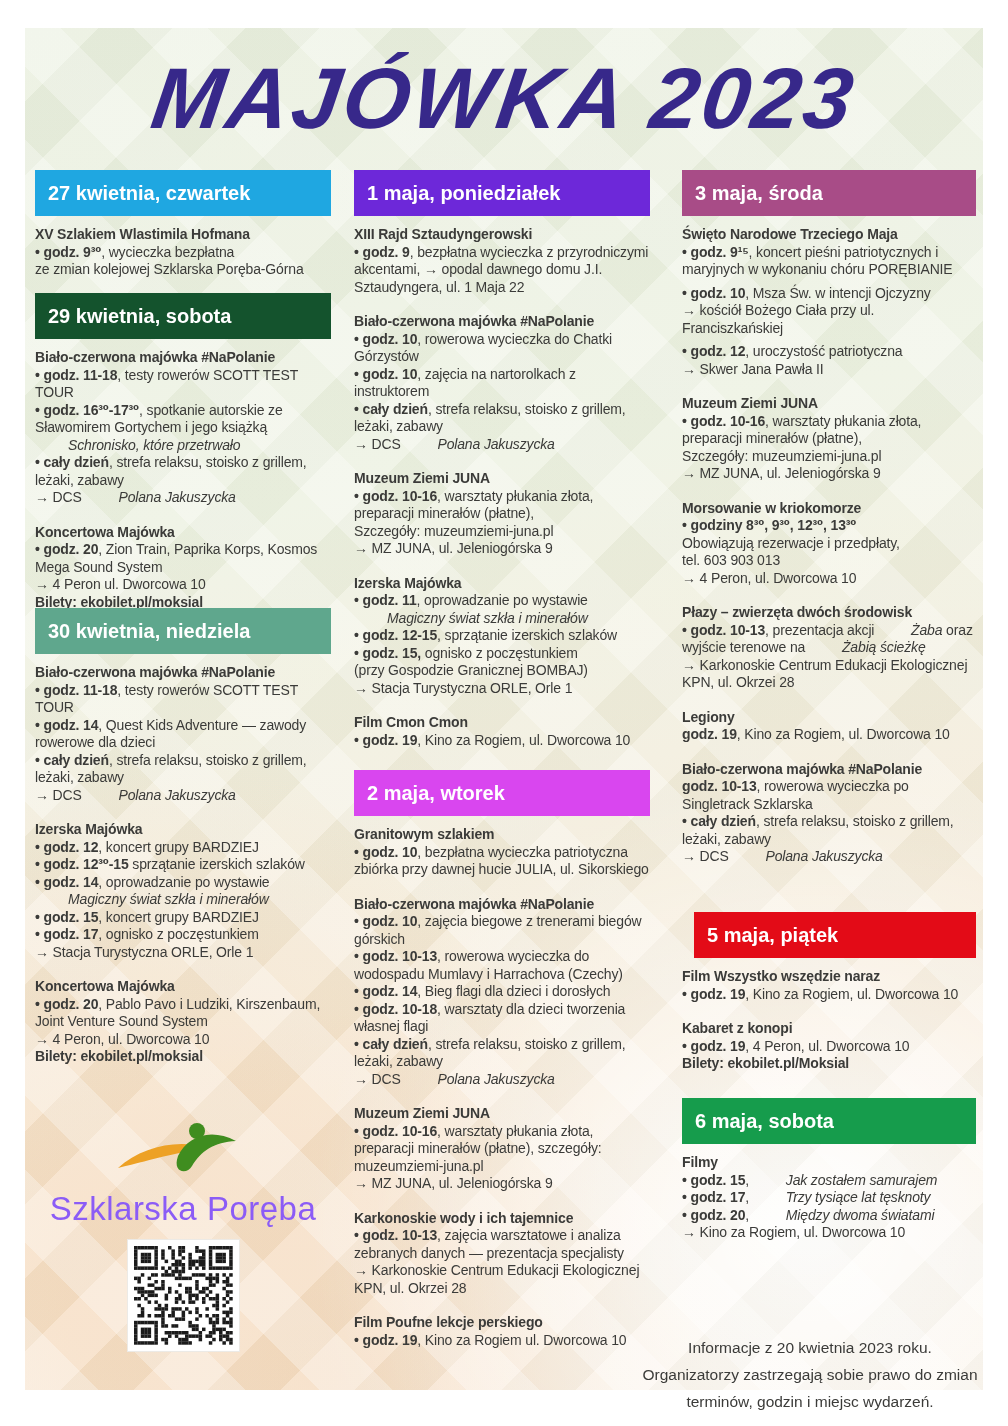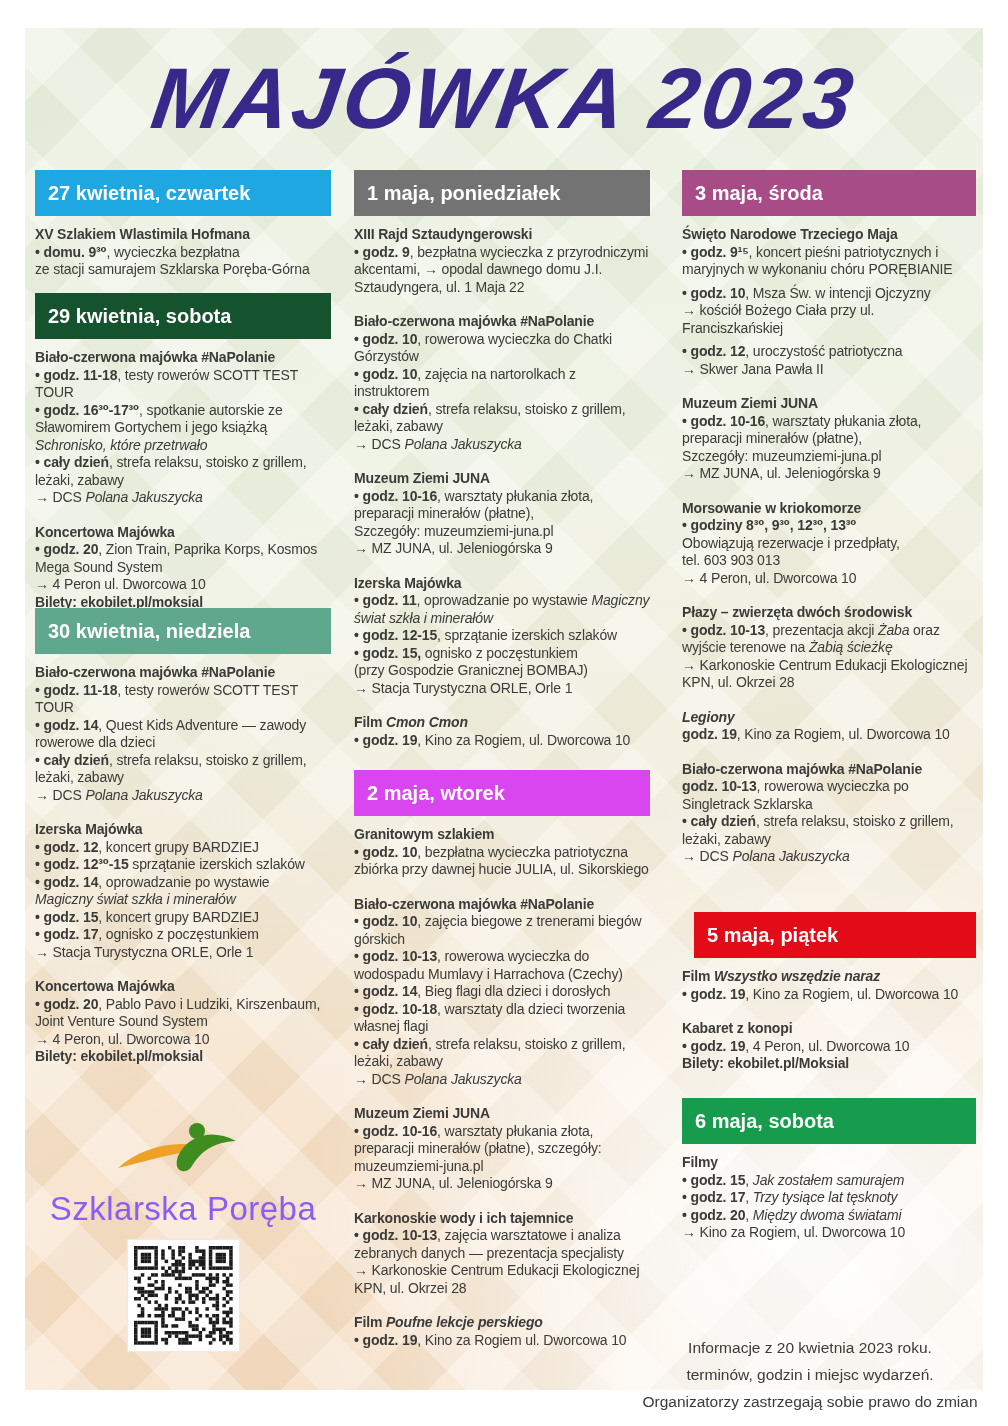--- a/index.html
+++ b/index.html
@@ -22,22 +22,22 @@
   .col1{left:354px;width:296px;}
   .col2{left:682px;width:294px;}
   .section{position:absolute;left:0;width:100%;}
   .day-header{color:#ffffff;font-weight:bold;font-size:20px;line-height:28px;
     padding:9px 6px 9px 13px;margin-bottom:10px;}
   .event + .event{margin-top:17px;}
   .event-title,.event-line{font-size:14px;line-height:17.5px;letter-spacing:-0.15px;}
   .event-title{font-weight:bold;}
   .spacer{height:6px;}
   .seg-b{font-weight:bold;}
-  .seg-i{font-style:italic;}
-  .seg-bi{font-weight:bold;font-style:italic;}
+  .seg-i{font-style:italic;margin-left:33px;}
+  .seg-bi{font-weight:bold;}
   .logo{position:absolute;left:35px;top:1120px;width:296px;text-align:center;}
   .logo-text{font-size:33px;line-height:38px;color:#8b5cf6;letter-spacing:0.5px;margin-top:2px;}
   .qr{position:absolute;left:35px;top:1240px;width:296px;display:flex;justify-content:center;}
   .qr-box{background:#ffffff;padding:6px;box-shadow:0 0 0 1px #eceae6;}
   .qr-box svg{display:block;}
   .footer{position:absolute;left:640px;top:1334px;width:340px;text-align:center;}
   .footer div{font-size:15.5px;line-height:27px;}
 </style>
 </head>
 <body>
@@ -45,22 +45,22 @@
 <div class="page">
   <div class="poster-bg"></div>
 
   <h1 class="title">MAJÓWKA 2023</h1>
 
   <div class="col col0">
       <div class="section" style="top: 0px;">
         <div class="day-header" style="background: rgb(31, 167, 225);">27 kwietnia, czwartek</div>
         <div class="event">
           <div class="event-title"><span class="seg-b">XV Szlakiem Wlastimila Hofmana</span></div>
-          <div class="event-line"><span class="seg-b">• domu. 9³⁰</span><span>, wycieczka bezpłatna</span></div>
-          <div class="event-line"><span>ze stacji samurajem Szklarska Poręba-Górna</span></div>
+          <div class="event-line"><span class="seg-b">• godz. 9³⁰</span><span>, wycieczka bezpłatna</span></div>
+          <div class="event-line"><span>ze zmian kolejowej Szklarska Poręba-Górna</span></div>
         </div>
       </div>
       <div class="section" style="top: 123px;">
         <div class="day-header" style="background: #14532d;">29 kwietnia, sobota</div>
         <div class="event">
           <div class="event-title"><span class="seg-b">Biało-czerwona majówka #NaPolanie</span></div>
           <div class="event-line"><span class="seg-b">• godz. 11-18</span><span>, testy rowerów SCOTT TEST TOUR</span></div>
           <div class="event-line"><span class="seg-b">• godz. 16³⁰-17³⁰</span><span>, spotkanie autorskie ze Sławomirem Gortychem i jego książką </span><span class="seg-i">Schronisko, które przetrwało</span></div>
           <div class="event-line"><span class="seg-b">• cały dzień</span><span>, strefa relaksu, stoisko z grillem, leżaki, zabawy</span></div>
           <div class="event-line"><span>→ DCS </span><span class="seg-i">Polana Jakuszycka</span></div>
@@ -93,21 +93,21 @@
         <div class="event">
           <div class="event-title"><span class="seg-b">Koncertowa Majówka</span></div>
           <div class="event-line"><span class="seg-b">• godz. 20</span><span>, Pablo Pavo i Ludziki, Kirszenbaum, Joint Venture Sound System</span></div>
           <div class="event-line"><span>→ 4 Peron, ul. Dworcowa 10</span></div>
           <div class="event-line"><span class="seg-b">Bilety: ekobilet.pl/moksial</span></div>
         </div>
       </div>
     </div>
   <div class="col col1">
       <div class="section" style="top: 0px;">
-        <div class="day-header" style="background: #737373;">1 maja, poniedziałek</div>
+        <div class="day-header" style="background: #6d28d9;">1 maja, poniedziałek</div>
         <div class="event">
           <div class="event-title"><span class="seg-b">XIII Rajd Sztaudyngerowski</span></div>
           <div class="event-line"><span class="seg-b">• godz. 9</span><span>, bezpłatna wycieczka z przyrodniczymi akcentami, → opodal dawnego domu J.I. Sztaudyngera, ul. 1 Maja 22</span></div>
         </div>
         <div class="event">
           <div class="event-title"><span class="seg-b">Biało-czerwona majówka #NaPolanie</span></div>
           <div class="event-line"><span class="seg-b">• godz. 10</span><span>, rowerowa wycieczka do Chatki Górzystów</span></div>
           <div class="event-line"><span class="seg-b">• godz. 10</span><span>, zajęcia na nartorolkach z instruktorem</span></div>
           <div class="event-line"><span class="seg-b">• cały dzień</span><span>, strefa relaksu, stoisko z grillem, leżaki, zabawy</span></div>
           <div class="event-line"><span>→ DCS </span><span class="seg-i">Polana Jakuszycka</span></div>
@@ -616,16 +616,16 @@
           <rect x="54.4" y="95.2" width="3.5" height="3.5" fill="#1b1b1b"></rect>
           <rect x="74.8" y="95.2" width="3.5" height="3.5" fill="#1b1b1b"></rect>
           <rect x="88.4" y="95.2" width="3.5" height="3.5" fill="#1b1b1b"></rect>
           <rect x="95.2" y="95.2" width="3.5" height="3.5" fill="#1b1b1b"></rect>
         </svg>
       </div>
     </div>
 
   <div class="footer">
     <div>Informacje z 20 kwietnia 2023 roku.</div>
+    <div>Organizatorzy zastrzegają sobie prawo do zmian</div>
     <div>terminów, godzin i miejsc wydarzeń.</div>
-    <div>Organizatorzy zastrzegają sobie prawo do zmian</div>
   </div>
 </div>
 
 </body></html>

